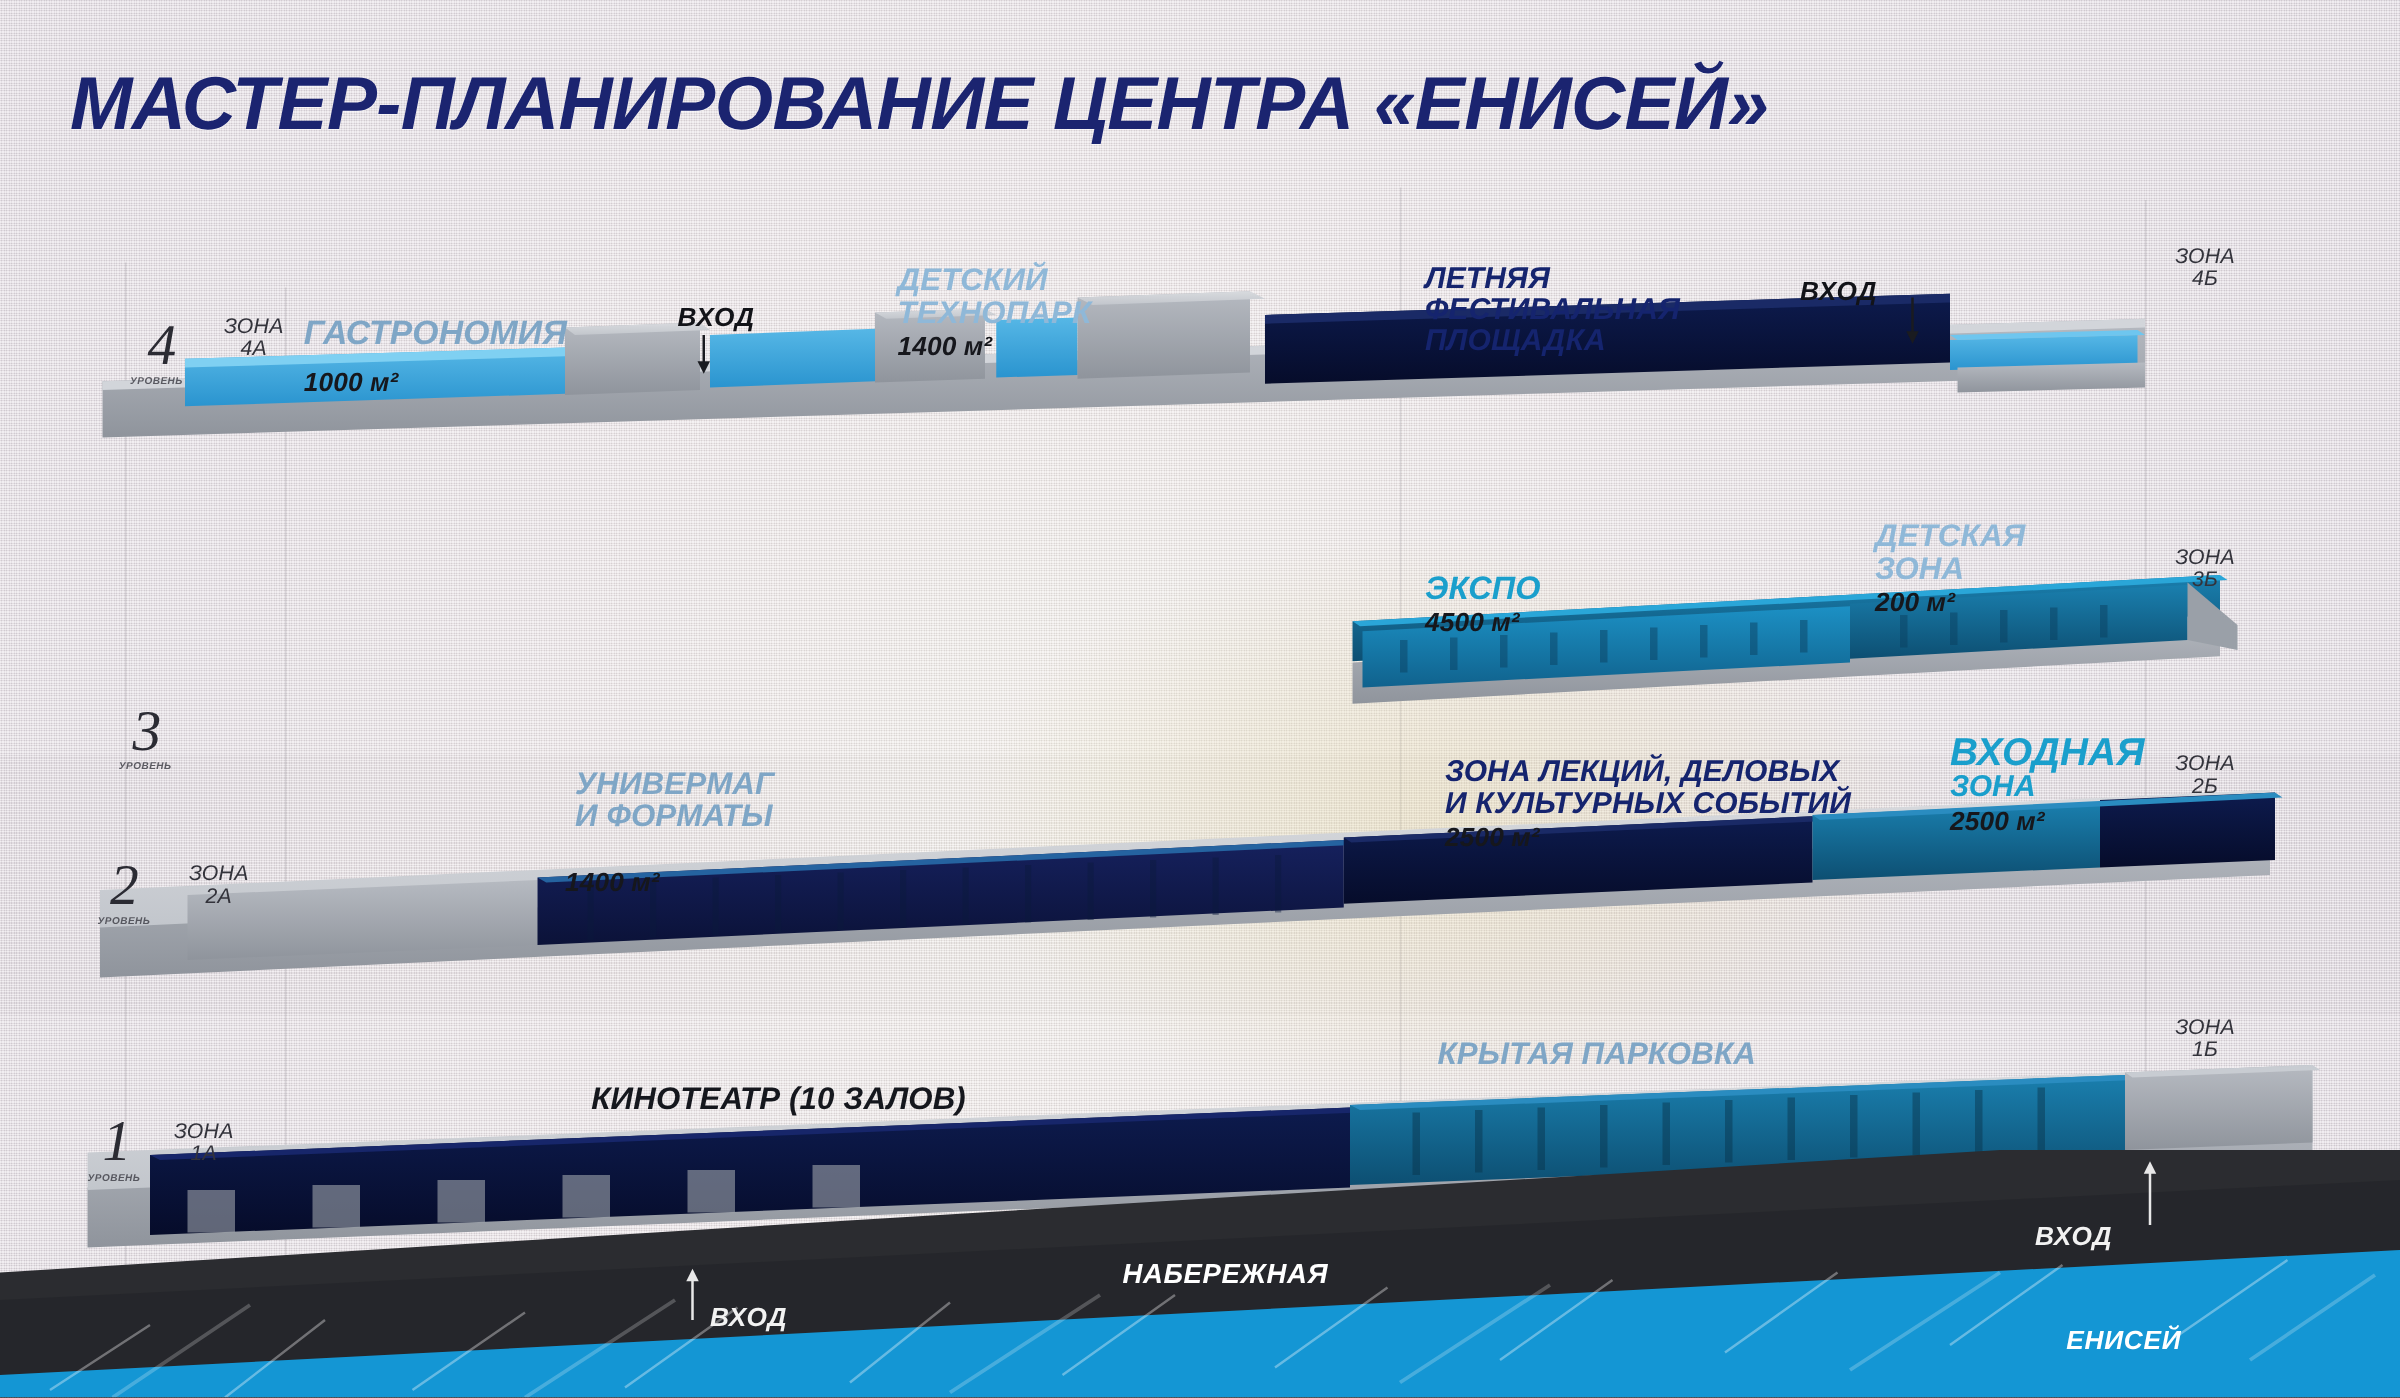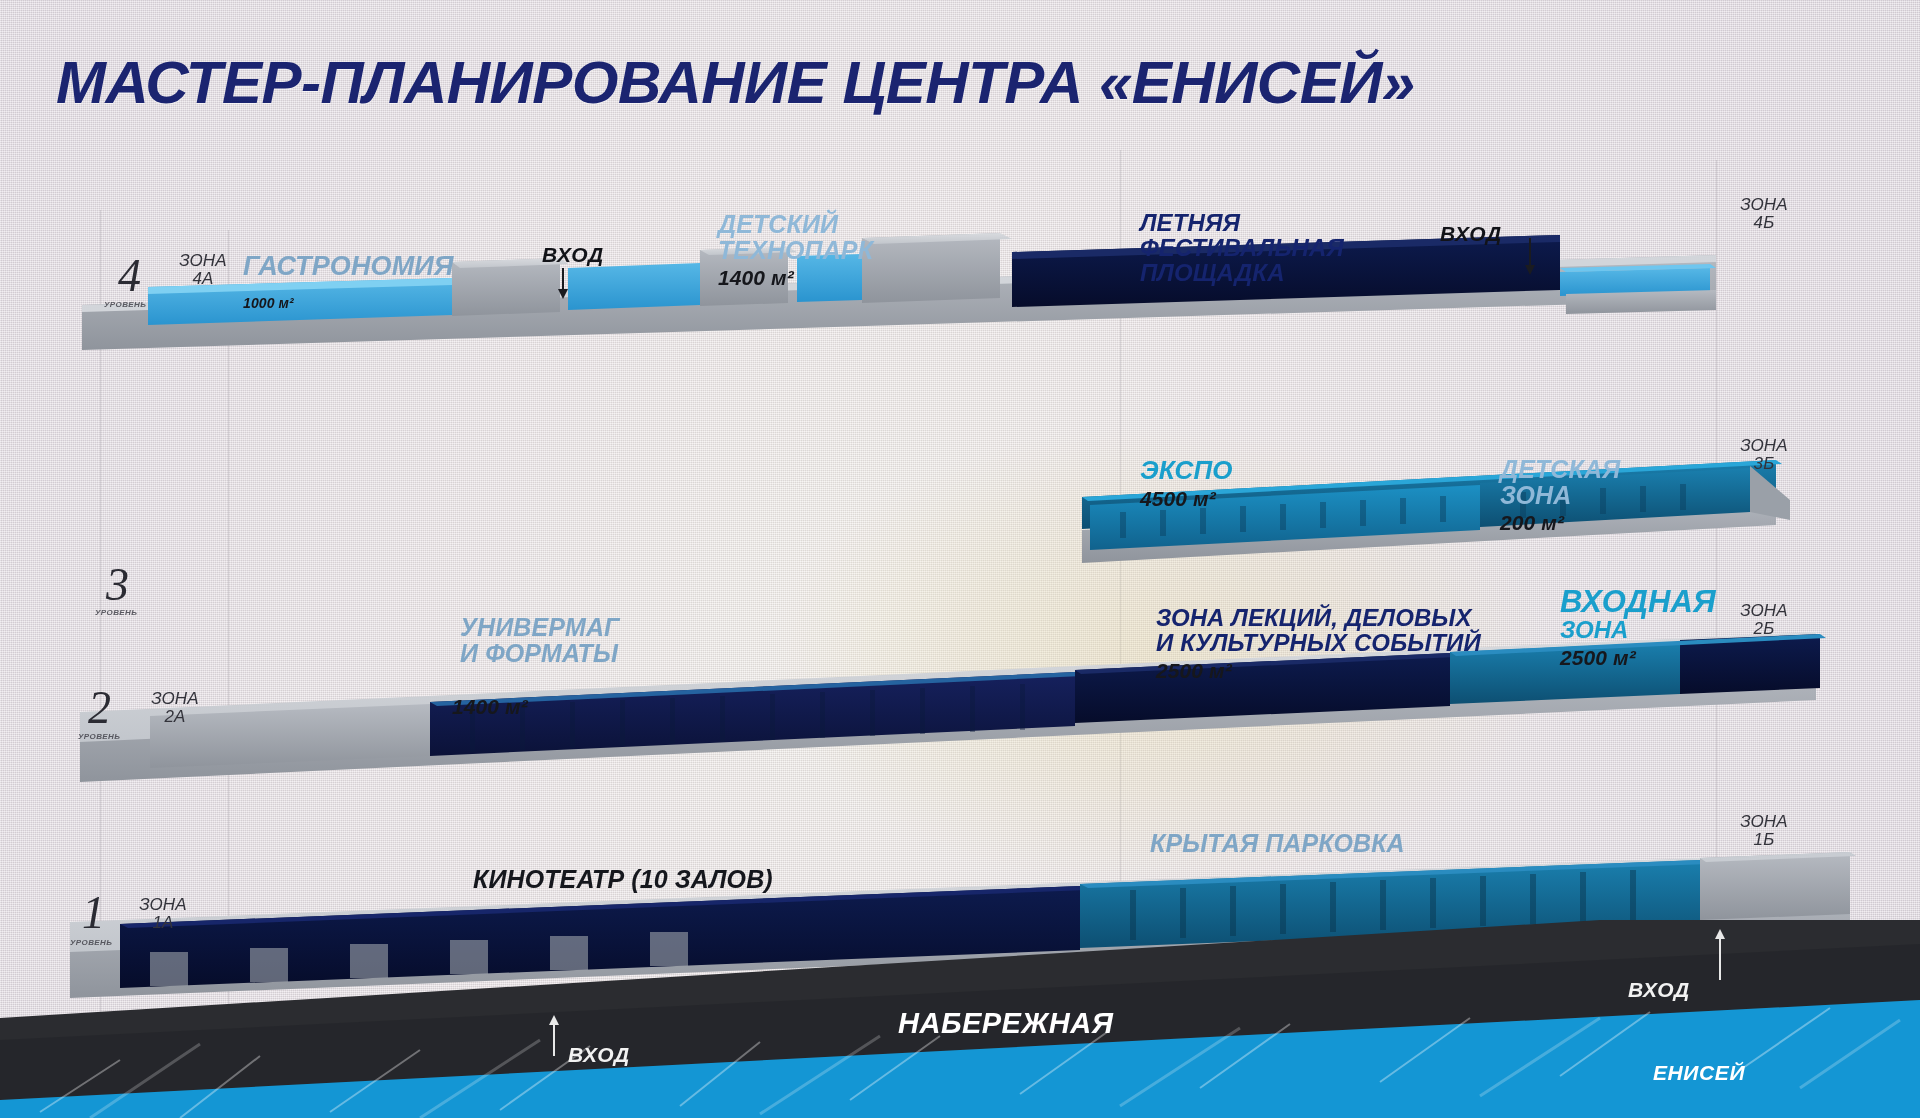--- a/index.html
+++ b/index.html
@@ -351,21 +351,21 @@
     <b>ЗОНА</b>
     <b>2Б</b>
   </div>
   <div class="zone-tag" style="left:1725px; top:813px; width:78px;">
     <b>ЗОНА</b>
     <b>1Б</b>
   </div>
 
   <div class="callout c-steel" style="left:243px; top:252px;">
     <div class="name" style="font-size:27px;">ГАСТРОНОМИЯ</div>
-    <div class="area" style="font-size:14px;margin-top:15px;">1000 м²</div>
+    <div class="area" style="font-size:21px;margin-top:15px;">1000 м²</div>
   </div>
 
   <div class="entrance" style="left:542px; top:243px;">ВХОД</div>
   <div class="arrow down" style="left:562px; top:268px; height:22px;"></div>
 
   <div class="callout c-lightblue" style="left:718px; top:211px;">
     <div class="name" style="font-size:25px;">ДЕТСКИЙ</div>
     <div class="name" style="font-size:25px;">ТЕХНОПАРК</div>
     <div class="area" style="font-size:21px;">1400 м²</div>
   </div>
@@ -379,21 +379,21 @@
   <div class="entrance" style="left:1440px; top:222px;">ВХОД</div>
   <div class="arrow down" style="left:1529px; top:238px; height:28px;"></div>
 
 
   <div class="callout c-cyan" style="left:1140px; top:457px;">
     <div class="name" style="font-size:26px;">ЭКСПО</div>
     <div class="area" style="font-size:21px;">4500 м²</div>
   </div>
 
   <div class="callout c-lightblue" style="left:1500px; top:416px;">
-    <div class="name" style="font-size:25px;margin-top:40px;">ДЕТСКАЯ</div>
+    <div class="name" style="font-size:25px;">ДЕТСКАЯ</div>
     <div class="name" style="font-size:25px;">ЗОНА</div>
     <div class="area" style="font-size:21px;">200 м²</div>
   </div>
 
   <div class="callout c-steel" style="left:460px; top:614px;">
     <div class="name" style="font-size:25px;">УНИВЕРМАГ</div>
     <div class="name" style="font-size:25px;">И ФОРМАТЫ</div>
   </div>
   <div class="callout c-black" style="left:452px; top:692px;">
     <div class="area" style="font-size:21px;">1400 м²</div>
@@ -413,21 +413,21 @@
 
   <div class="callout c-black" style="left:473px; top:866px;">
     <div class="name" style="font-size:25px;">КИНОТЕАТР (10 ЗАЛОВ)</div>
   </div>
 
   <div class="callout c-steel" style="left:1150px; top:830px;">
     <div class="name" style="font-size:25px;">КРЫТАЯ ПАРКОВКА</div>
   </div>
 
   <div class="callout c-white" style="left:898px; top:1008px; z-index:40;">
-    <div class="name" style="font-size:29px; color:#ffffff; letter-spacing:0.5px;text-align:right;">НАБЕРЕЖНАЯ</div>
+    <div class="name" style="font-size:22px; color:#ffffff; letter-spacing:0.5px;text-align:right;">НАБЕРЕЖНАЯ</div>
   </div>
 
   <div class="entrance light" style="left:568px; top:1043px; z-index:40;">ВХОД</div>
   <div class="arrow up light" style="left:553px; top:1024px; height:32px; z-index:40;"></div>
 
   <div class="entrance light" style="left:1628px; top:978px; z-index:40;">ВХОД</div>
   <div class="arrow up light" style="left:1719px; top:938px; height:42px; z-index:40;"></div>
 
   <div class="callout c-white" style="left:1653px; top:1062px; z-index:40;">
     <div class="name" style="font-size:21px; color:#ffffff; letter-spacing:0.6px;">ЕНИСЕЙ</div>

